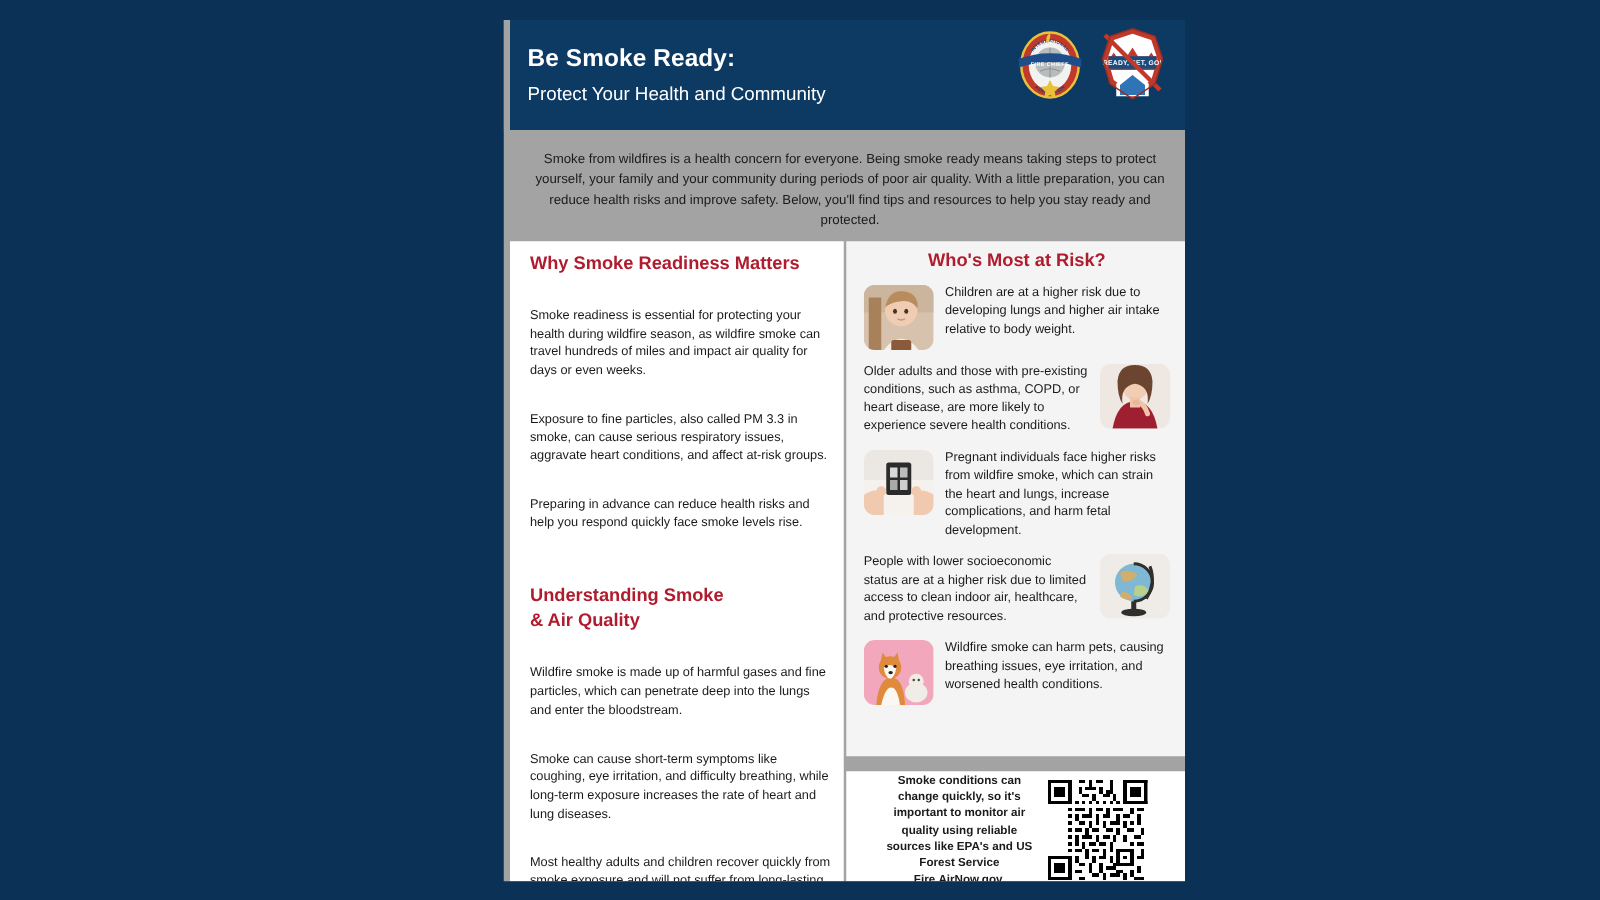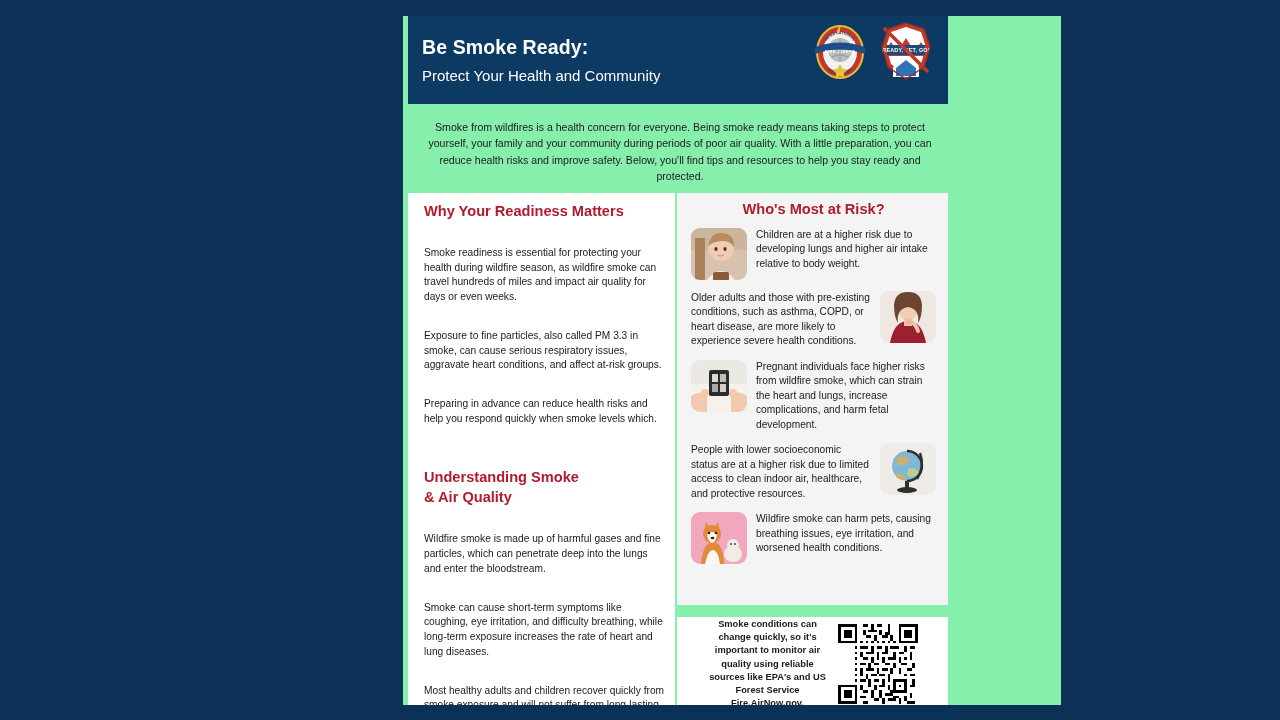--- a/index.html
+++ b/index.html
@@ -7,22 +7,22 @@
     width: 1280px; height: 720px;
     overflow: hidden;
     font-family: "Liberation Sans", sans-serif;
   }
   body { background: #0b3157; position: relative; }
 
   
   #page {
     position: absolute;
     left: 403px; top: 16px;
-    width: 658px; height: 689px;
-    background: #86efac;
+    width: 545px; height: 689px;
+    background: #a3a3a3;
     overflow: hidden;
   }
   
   #header-accent {
     position: absolute;
     left: 403px; top: 16px;
     width: 5px; height: 88px;
     background: #3c5f85;
   }
 
@@ -227,24 +227,24 @@
 
     </div>
   </div>
 
   <div id="intro">Smoke from wildfires is a health concern for everyone. Being smoke ready means taking steps to protect yourself, your family and your community during periods of poor air quality. With a little preparation, you can reduce health risks and improve safety. Below, you'll find tips and resources to help you stay ready and protected.</div>
 
   <div id="columns">
 
     <div id="left-col">
 
-      <div class="sec-head">Why Your Readiness Matters</div>
+      <div class="sec-head">Why Smoke Readiness Matters</div>
       <div class="body-p">Smoke readiness is essential for protecting your health during wildfire season, as wildfire smoke can travel hundreds of miles and impact air quality for days or even weeks.</div>
       <div class="body-p">Exposure to fine particles, also called PM 3.3 in smoke, can cause serious respiratory issues, aggravate heart conditions, and affect at-risk groups.</div>
-      <div class="body-p">Preparing in advance can reduce health risks and help you respond quickly when smoke levels which.</div>
+      <div class="body-p">Preparing in advance can reduce health risks and help you respond quickly face smoke levels rise.</div>
 
       <div class="sec-head second" style="margin-bottom:0;">Understanding Smoke</div>
       <div class="sec-head">&amp; Air Quality</div>
       <div class="body-p">Wildfire smoke is made up of harmful gases and fine particles, which can penetrate deep into the lungs and enter the bloodstream.</div>
       <div class="body-p">Smoke can cause short-term symptoms like coughing, eye irritation, and difficulty breathing, while long-term exposure increases the rate of heart and lung diseases.</div>
       <div class="body-p">Most healthy adults and children recover quickly from smoke exposure and will not suffer from long-lasting health effects. The EPA's Air Quality Index (AQI) measures pollution levels. The higher the AQI value, the greater the level of air pollution and the greater the health concern.</div>
     </div>
 
     <div id="right-col">
 

